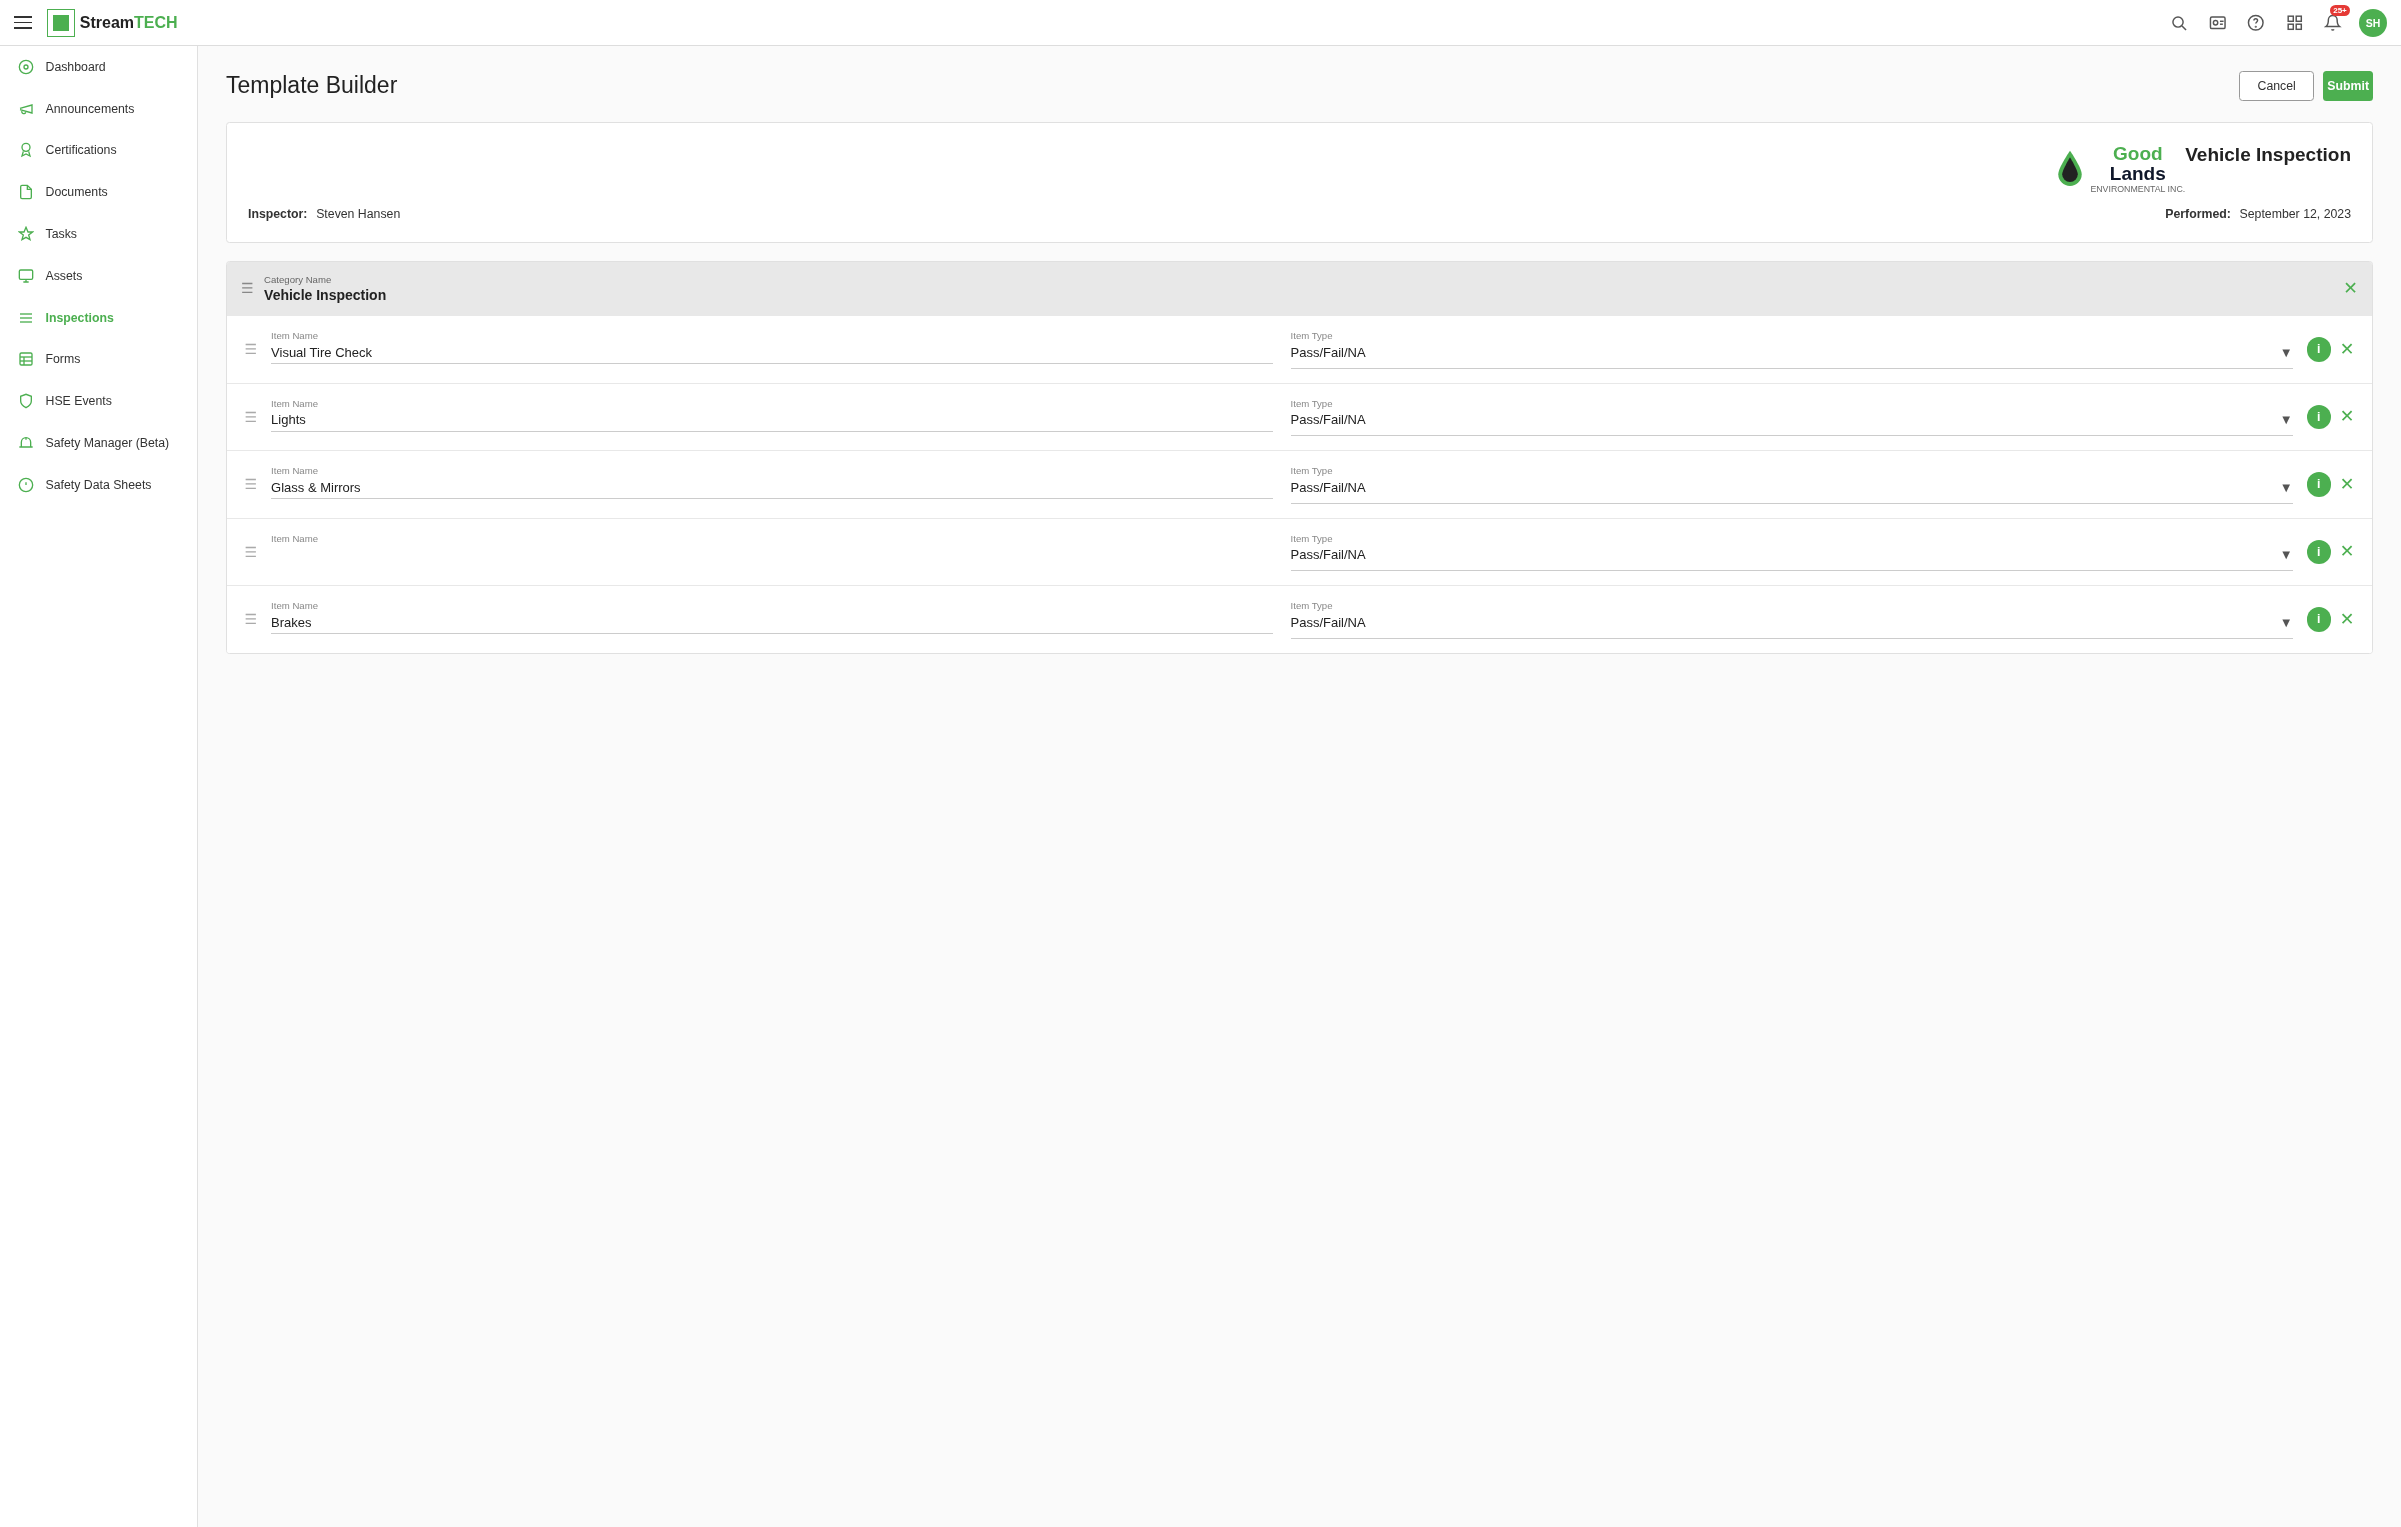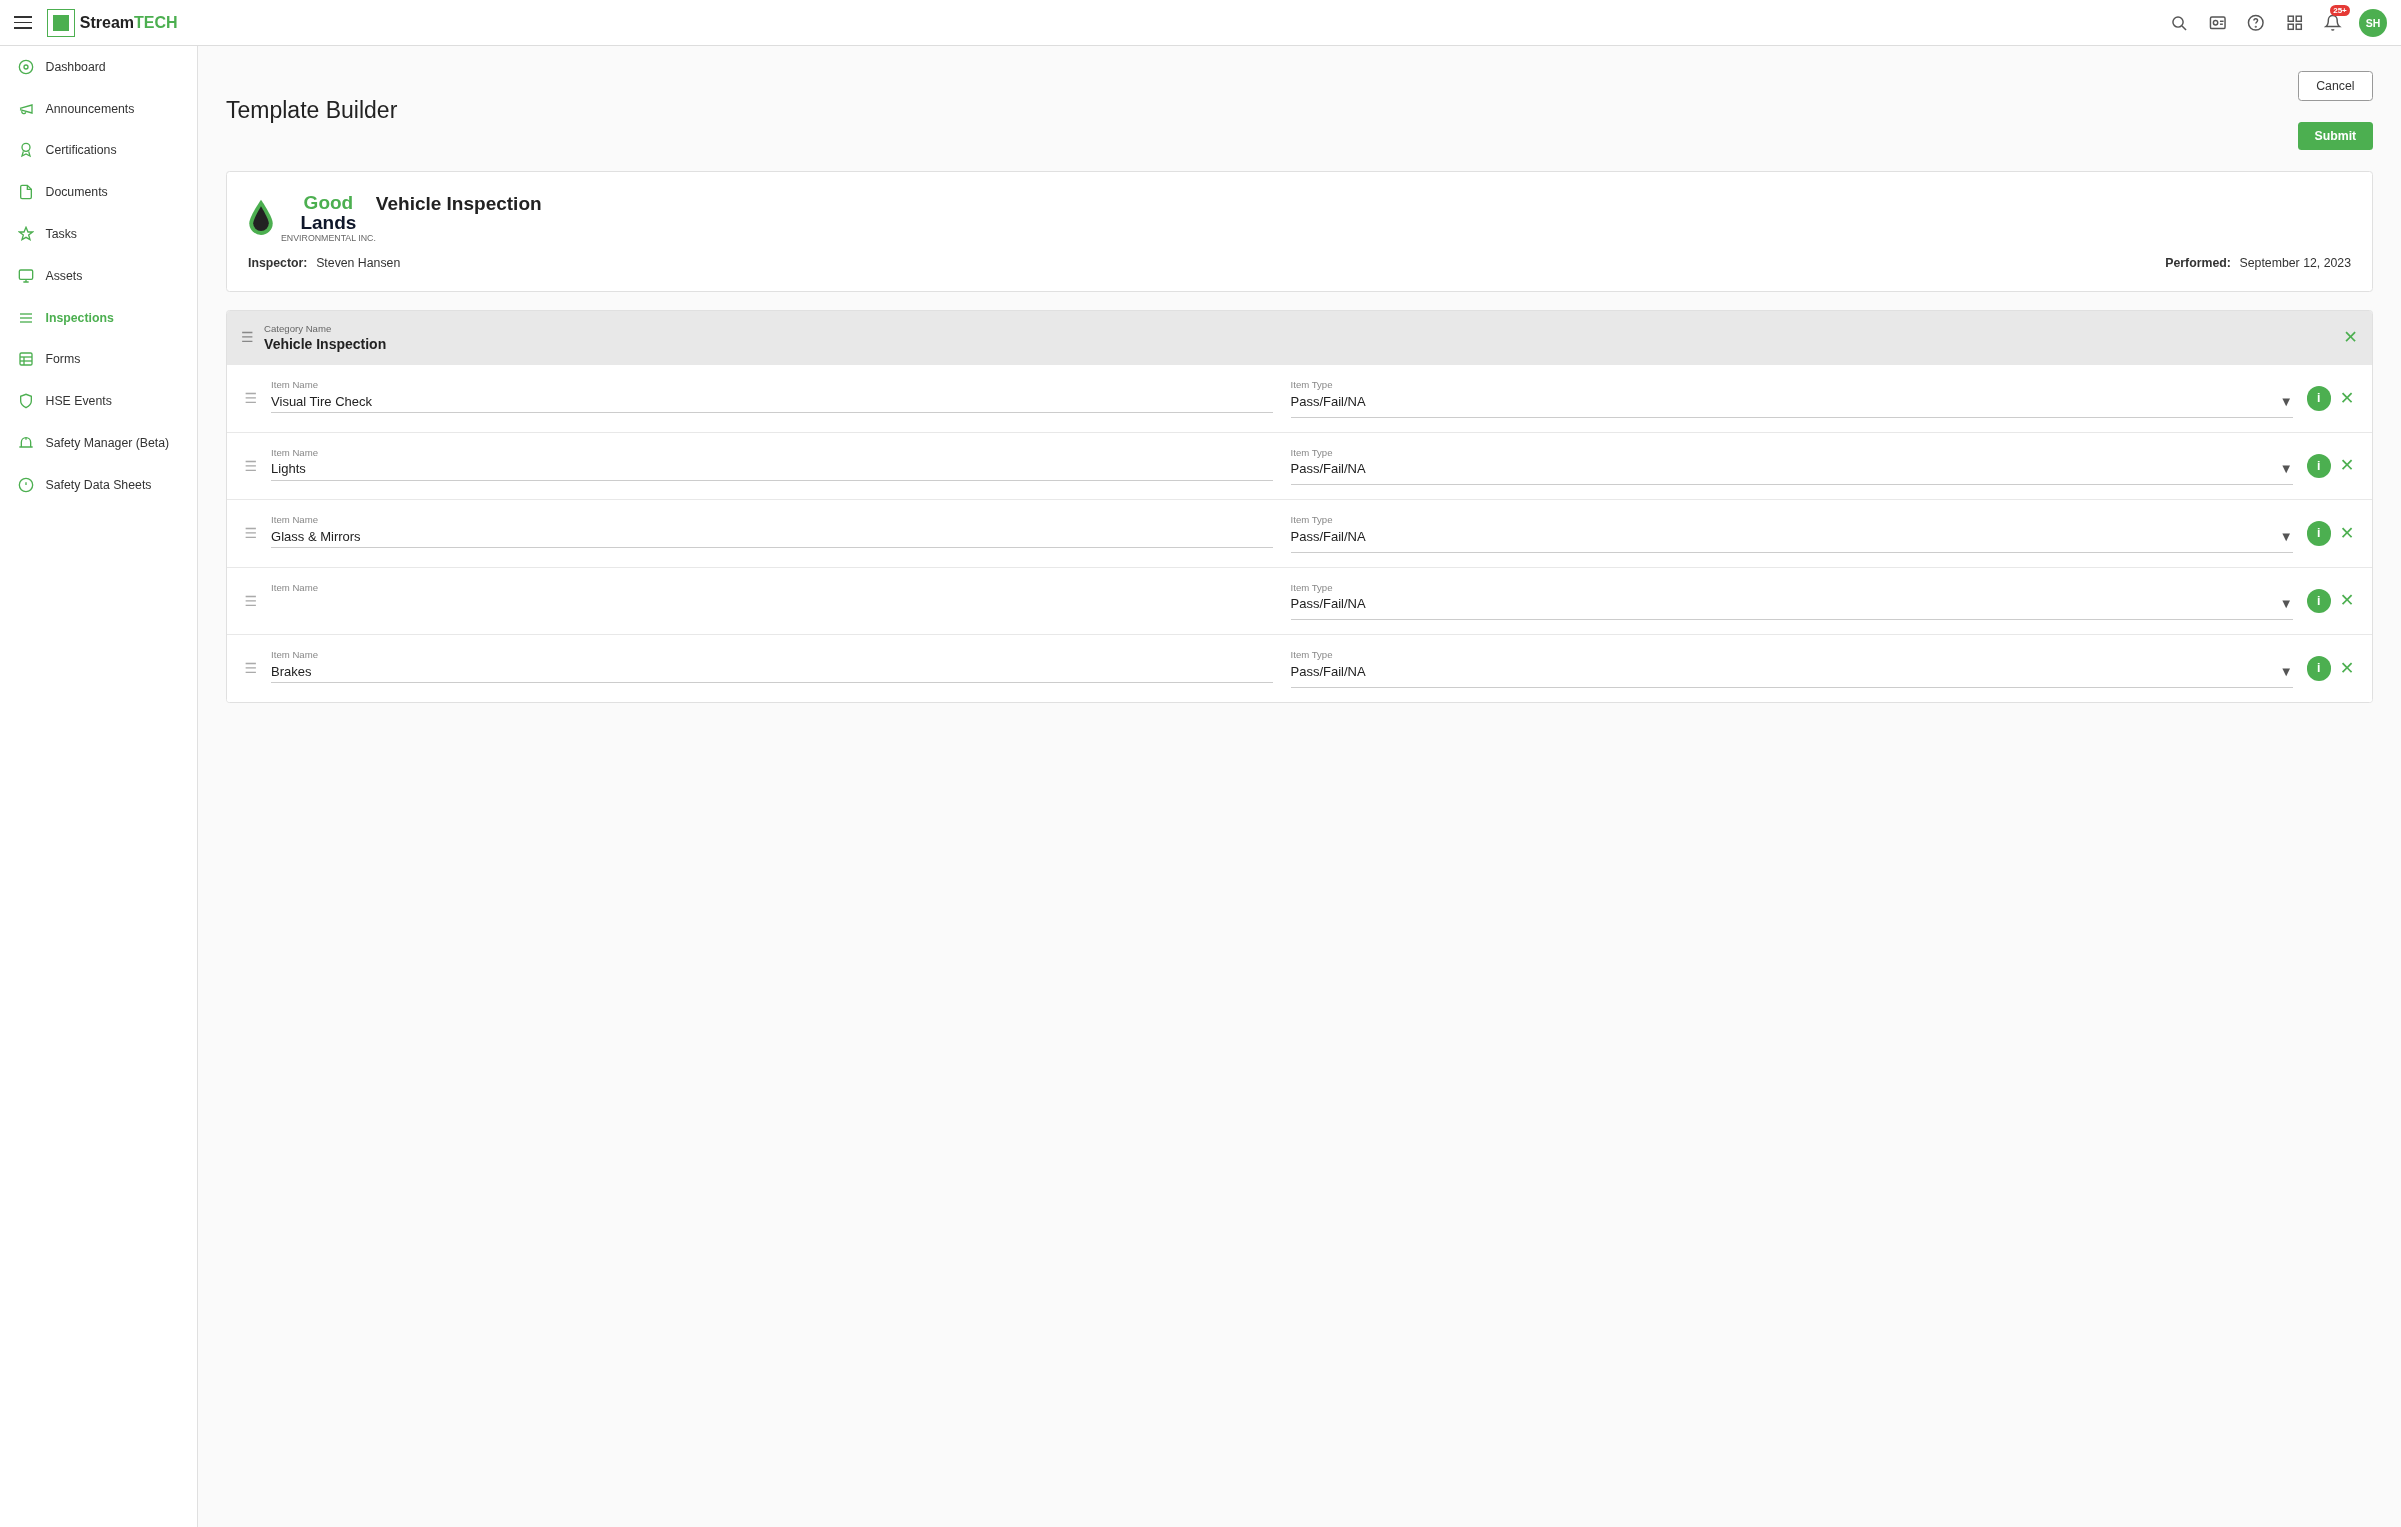--- a/index.html
+++ b/index.html
@@ -34,27 +34,27 @@
     .sidebar-item.active { color: #4caf50; font-weight: 600; }
     .sidebar-icon { width: 19px; height: 19px; display: flex; align-items: center; justify-content: center; flex-shrink: 0; }
     .sidebar-icon svg { width: 16px; height: 16px; }
 
     
     .main { flex: 1; overflow-y: auto; background: #fafafa; padding: 24.5px 28px; }
 
     
     .page-header { display: flex; align-items: center; justify-content: space-between; margin-bottom: 21px; }
     .page-title { font-size: 23px; font-weight: 400; color: #222; }
-    .header-actions { display: flex; gap: 21px; flex-direction: column; }
+    .header-actions { display: flex; gap: 9px; }
     .btn-cancel { padding: 7px 17.5px; border: 0.9px solid #999; background: #fff; border-radius: 3.5px; font-size: 12.3px; cursor: pointer; color: #333; }
     .btn-submit { padding: 7px 4px; border: none; background: #4caf50; border-radius: 3.5px; font-size: 12.3px; cursor: pointer; color: #fff; font-weight: 600; }
 
     
     .template-card { background: #fff; border: 0.9px solid #e0e0e0; border-radius: 3.5px; padding: 21px; margin-bottom: 17.5px; }
-    .template-header { display: flex; align-items: flex-start; justify-content: flex-start; }
+    .template-header { display: flex; align-items: flex-start; justify-content: flex-end; }
     .template-logo { display: flex; align-items: center; }
     .logo-badge { display: flex; flex-direction: column; align-items: center; line-height: 1.1; }
     .logo-badge .good { font-size: 19px; font-weight: 900; color: #4caf50; }
     .logo-badge .lands { font-size: 19px; font-weight: 900; color: #0f172a; }
     .logo-badge .env { font-size: 8.8px; color: #666; font-weight: 400; }
     .logo-drop { width: 26px; margin-right: 7px; }
     .template-info { text-align: right; }
     .template-info .doc-title { font-size: 19px; font-weight: 600; color: #222; }
     .template-meta { display: flex; gap: 35px; margin-top: 12.3px; align-items: center; }
     .meta-item { font-size: 12.3px; color: #333; }

